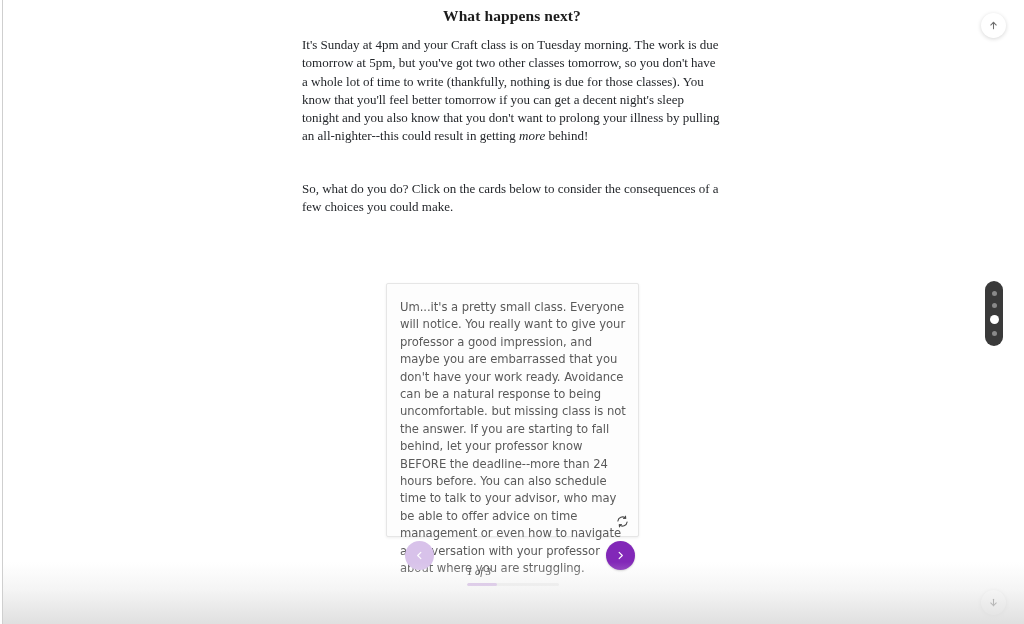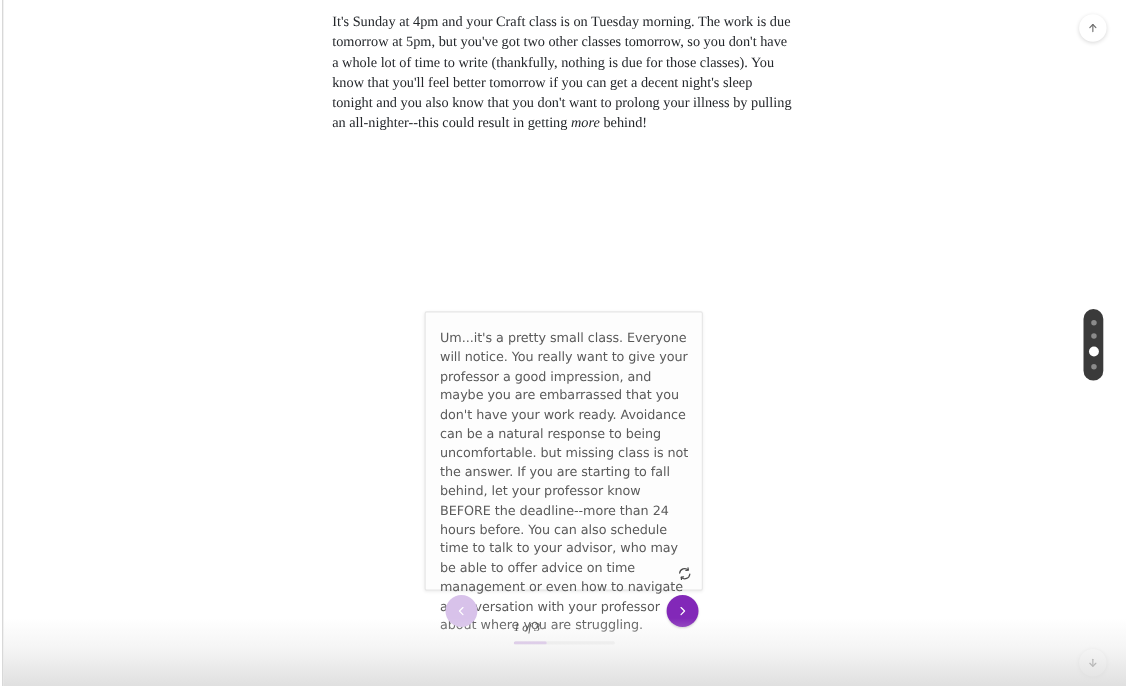--- a/index.html
+++ b/index.html
@@ -215,23 +215,25 @@
   }
 </style>
 </head>
 <body>
 
 <div id="page">
 
   <div id="left-rule"></div>
 
   <div id="article">
+    <h1 id="page-title">What happens next?</h1>
 
     <p class="body-para"><span>It's Sunday at 4pm and your Craft class is on Tuesday morning. The work is due tomorrow at 5pm, but you've got two other classes tomorrow, so you don't have a whole lot of time to write (thankfully, nothing is due for those classes). You  know that you'll feel better tomorrow if you can get a decent night's sleep tonight and you also know that you don't want to prolong your illness by pulling an all-nighter--this could result in getting </span><span class="em-word">more</span><span> behind!</span></p>
 
+    <p class="body-para second">So, what do you do? Click on the cards below to consider the consequences of a few choices you could make.</p>
   </div>
 
   <div id="card">
     <div id="card-text">Um...it's a pretty small class. Everyone will notice. You really want to give your professor a good impression, and maybe you are embarrassed that you don't have your work ready.  Avoidance can be a natural response to being uncomfortable. but missing class is not the answer. If you are starting to fall behind, let your professor know BEFORE the deadline--more than 24 hours before. You can also schedule time to talk to your advisor, who may be able to offer advice on time management or even how to navigate a conversation with your professor about where you are struggling.</div>
     <div id="card-flip-btn">
       <svg width="13" height="13" viewBox="0 0 24 24" fill="none" stroke="#4a4a4a" stroke-width="2.1" stroke-linecap="round" stroke-linejoin="round">
         <path d="M20.5 13a8.5 8.5 0 0 1-14.2 5.3"></path>
         <path d="M3.5 11a8.5 8.5 0 0 1 14.2-5.3"></path>
         <polyline points="17.5 2.2 17.9 6.1 14 6.5"></polyline>
         <polyline points="6.5 21.8 6.1 17.9 10 17.5"></polyline>

